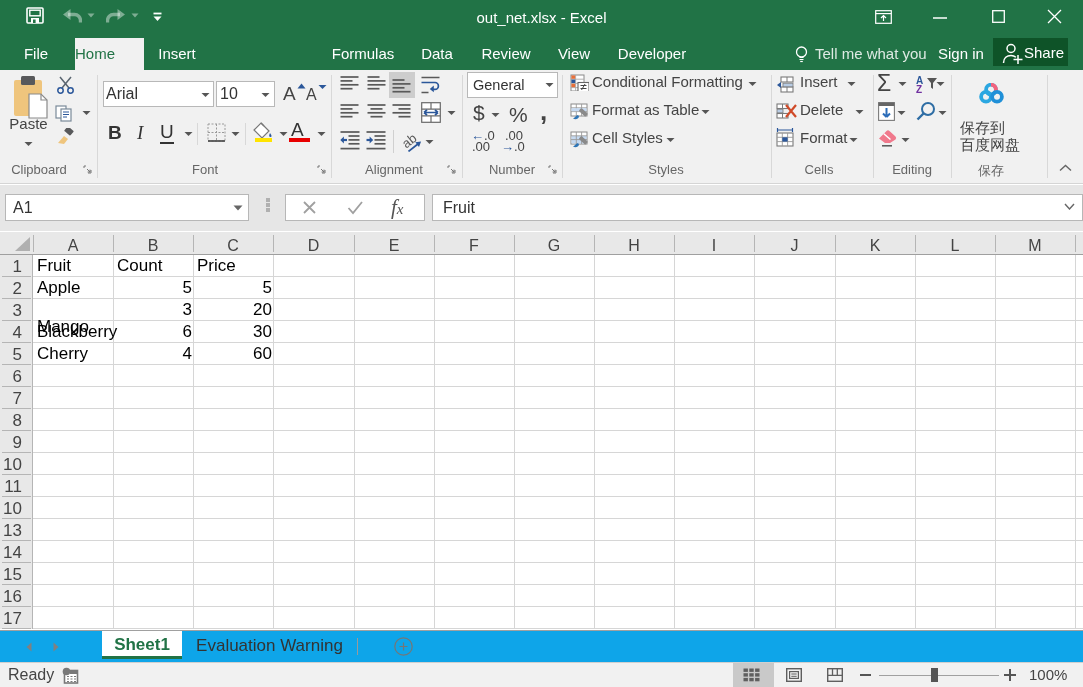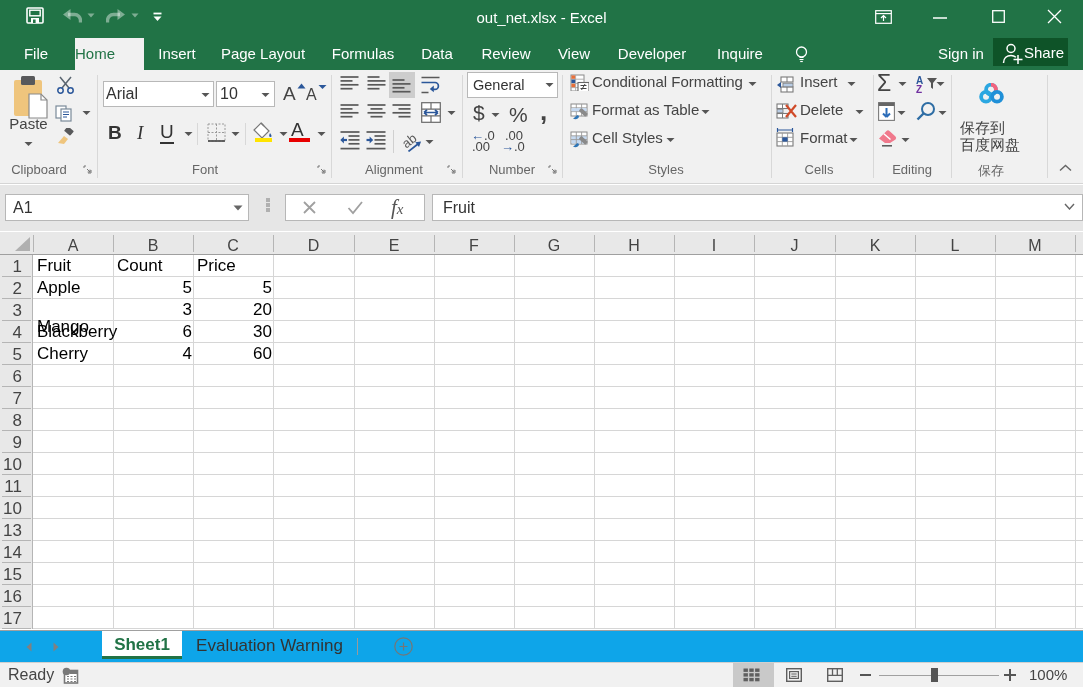--- a/index.html
+++ b/index.html
@@ -45,32 +45,31 @@
       <rect x="0.7" y="0.7" width="11.6" height="11.6" fill="none" stroke="#fff" stroke-width="1.3"></rect>
     </svg>
     <svg class="abs" style="left:1047px;top:9px" width="15" height="15" viewBox="0 0 15 15">
       <path d="M1 1 L14 14 M14 1 L1 14" stroke="#fff" stroke-width="1.3"></path>
     </svg>
   </div>
 <div class="abs" style="left:0;top:38px;width:1083px;height:32px;background:#217346;color:#fff;font-size:15px">
     <div class="abs" style="left:75px;top:0;width:69px;height:32px;background:#f1f1f1;color:#217346;line-height:31px">Home</div>
     <div class="abs" style="left:-34px;top:0;width:140px;text-align:center;line-height:31px">File</div>
     <div class="abs" style="left:107px;top:0;width:140px;text-align:center;line-height:31px">Insert</div>
-    <div class="abs" style="left:193px;top:0;width:140px;text-align:center;line-height:31px">Page Layout</div>
     <div class="abs" style="left:293px;top:0;width:140px;text-align:center;line-height:31px">Formulas</div>
     <div class="abs" style="left:367px;top:0;width:140px;text-align:center;line-height:31px">Data</div>
     <div class="abs" style="left:436px;top:0;width:140px;text-align:center;line-height:31px">Review</div>
     <div class="abs" style="left:504px;top:0;width:140px;text-align:center;line-height:31px">View</div>
     <div class="abs" style="left:582px;top:0;width:140px;text-align:center;line-height:31px">Developer</div>
-    <div class="abs" style="left:670px;top:0;width:140px;text-align:center;line-height:31px">Inquire</div>
     <svg class="abs" style="left:795px;top:8px" width="13" height="17" viewBox="0 0 13 17">
       <circle cx="6.5" cy="6" r="5" fill="none" stroke="#fff" stroke-width="1.3"></circle>
       <path d="M4.5 11.5h4M4.5 13.5h4" stroke="#fff" stroke-width="1.2"></path>
       <path d="M5.2 15.5h2.6" stroke="#fff" stroke-width="1.2"></path>
     </svg>
+    <div class="abs" style="left:815px;top:0;line-height:31px;color:rgba(255,255,255,0.85)">Tell me what you</div>
     <div class="abs" style="left:938px;top:0;line-height:31px">Sign in</div>
     <div class="abs" style="left:993px;top:0;width:75px;height:28px;background:#0e5328">
       <svg class="abs" style="left:9px;top:5px" width="22" height="21" viewBox="0 0 22 21">
         <circle cx="9" cy="5.5" r="4" fill="none" stroke="#fff" stroke-width="1.5"></circle>
         <path d="M1.5 20 c0-5 3.5-7.5 7.5-7.5 2 0 3.6 0.6 4.9 1.7" fill="none" stroke="#fff" stroke-width="1.5"></path>
         <path d="M11.5 16.5h9M16 12v9" stroke="#fff" stroke-width="1.5"></path>
       </svg>
       <div class="abs" style="left:31px;top:0;line-height:30px">Share</div>
     </div>
   </div>

